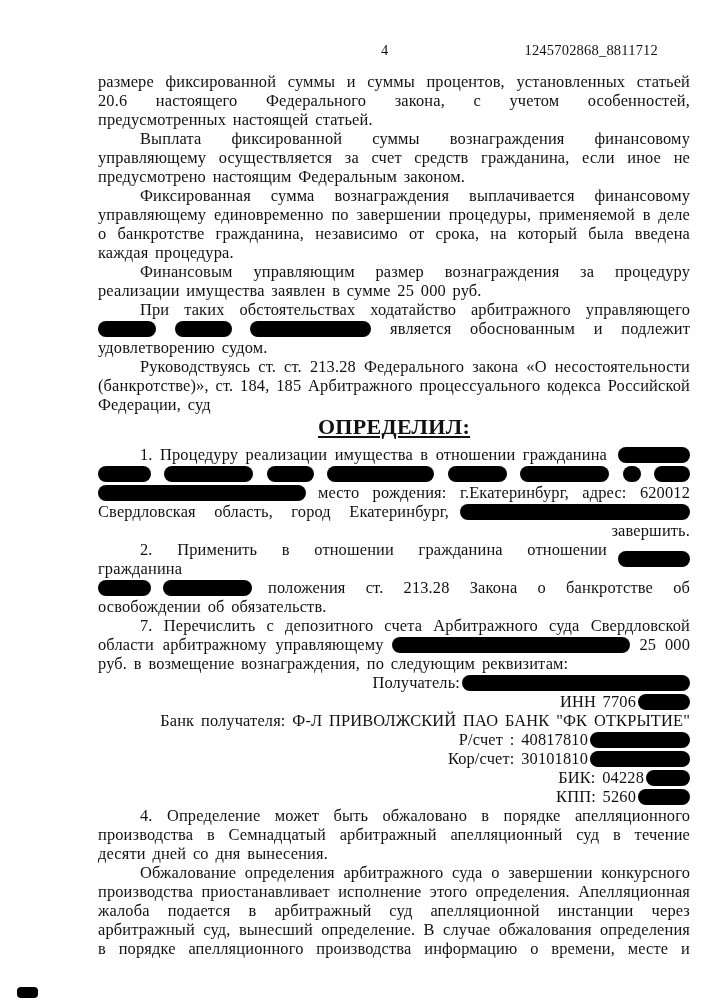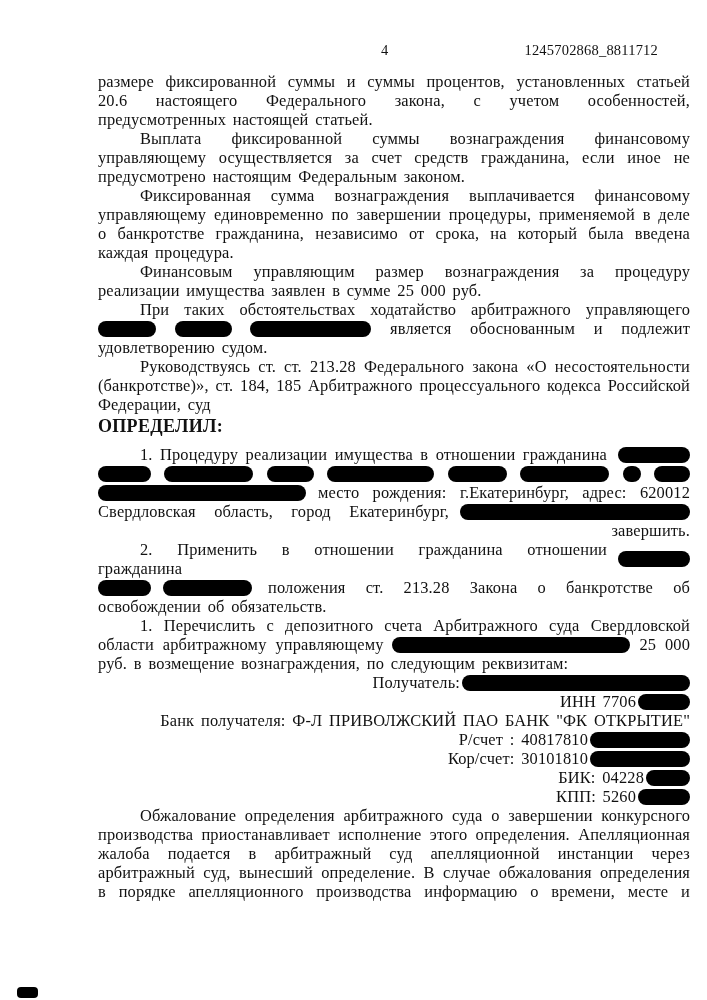--- a/index.html
+++ b/index.html
@@ -25,22 +25,22 @@
   .just-last{text-align-last:justify;}
   .bar{
     display:inline-block;height:16px;border-radius:8px;
     background:#000;vertical-align:-3px;
   }
   .flexline{display:flex;align-items:center;}
   .flexline .jtext{flex:1;display:block;text-align:justify;text-align-last:justify;}
   .flexline .bar{flex:0 0 auto;}
   .barrow{display:flex;justify-content:space-between;align-items:center;height:19px;}
   .heading{
-    margin:2px 0 8px 0;text-align:left;font-weight:bold;
-    font-size:18px;line-height:21px;letter-spacing:.3px;
+    margin:2px 0 8px 0;text-align:center;font-weight:bold;
+    font-size:22px;line-height:21px;letter-spacing:.3px;text-decoration:underline;
   }
   .reqline{text-align:right;white-space:nowrap;}
   .reqline .bar{margin-left:2px;}
   .gapL{margin-left:11px;}
   .pad26{padding-left:16px;}
   .corner-mark{
     position:absolute;left:17px;top:987px;width:21px;height:11px;
     background:#000;border-radius:4px;
   }
 </style>
@@ -97,31 +97,32 @@
       <span class="jtext ind">2. Применить в отношении гражданина отношении гражданина</span>
       <span class="bar gapL" style="width:72px"></span>
     </div>
     <div class="flexline">
       <span class="bar" style="width:53px;margin-right:12px"></span>
       <span class="bar" style="width:89px"></span>
       <span class="jtext pad26">положения ст. 213.28 Закона о банкротстве об</span>
     </div>
     <div class="para" style="text-align:left">освобождении об обязательств.</div>
 
-    <p class="para ind"><span>1. Перечислить с депозитного счета Арбитражного суда Свердловской области арбитражному управляющему</span>
+    <p class="para ind"><span>7. Перечислить с депозитного счета Арбитражного суда Свердловской области арбитражному управляющему</span>
       <span class="bar" style="width:238px"></span>
       <span>25 000 руб. в возмещение вознаграждения, по следующим реквизитам:</span></p>
 
     <div class="reqline"><span>Получатель:</span><span class="bar" style="width:228px"></span></div>
     <div class="reqline"><span>ИНН 7706</span><span class="bar" style="width:52px"></span></div>
     <div class="reqline"><span>Банк получателя: Ф-Л ПРИВОЛЖСКИЙ ПАО БАНК "ФК ОТКРЫТИЕ"</span></div>
     <div class="reqline"><span>Р/счет : 40817810</span><span class="bar" style="width:100px"></span></div>
     <div class="reqline"><span>Кор/счет: 30101810</span><span class="bar" style="width:100px"></span></div>
     <div class="reqline"><span>БИК: 04228</span><span class="bar" style="width:44px"></span></div>
     <div class="reqline"><span>КПП: 5260</span><span class="bar" style="width:52px"></span></div>
 
+    <p class="para ind">4. Определение может быть обжаловано в порядке апелляционного производства в Семнадцатый арбитражный апелляционный суд в течение десяти дней со дня вынесения.</p>
     <p class="para ind just-last">Обжалование определения арбитражного суда о завершении конкурсного производства приостанавливает исполнение этого определения. Апелляционная жалоба подается в арбитражный суд апелляционной инстанции через арбитражный суд, вынесший определение. В случае обжалования определения в порядке апелляционного производства информацию о времени, месте и</p>
 
   </div>
 
   <div class="corner-mark"></div>
 
 </div>
 
 </body></html>

